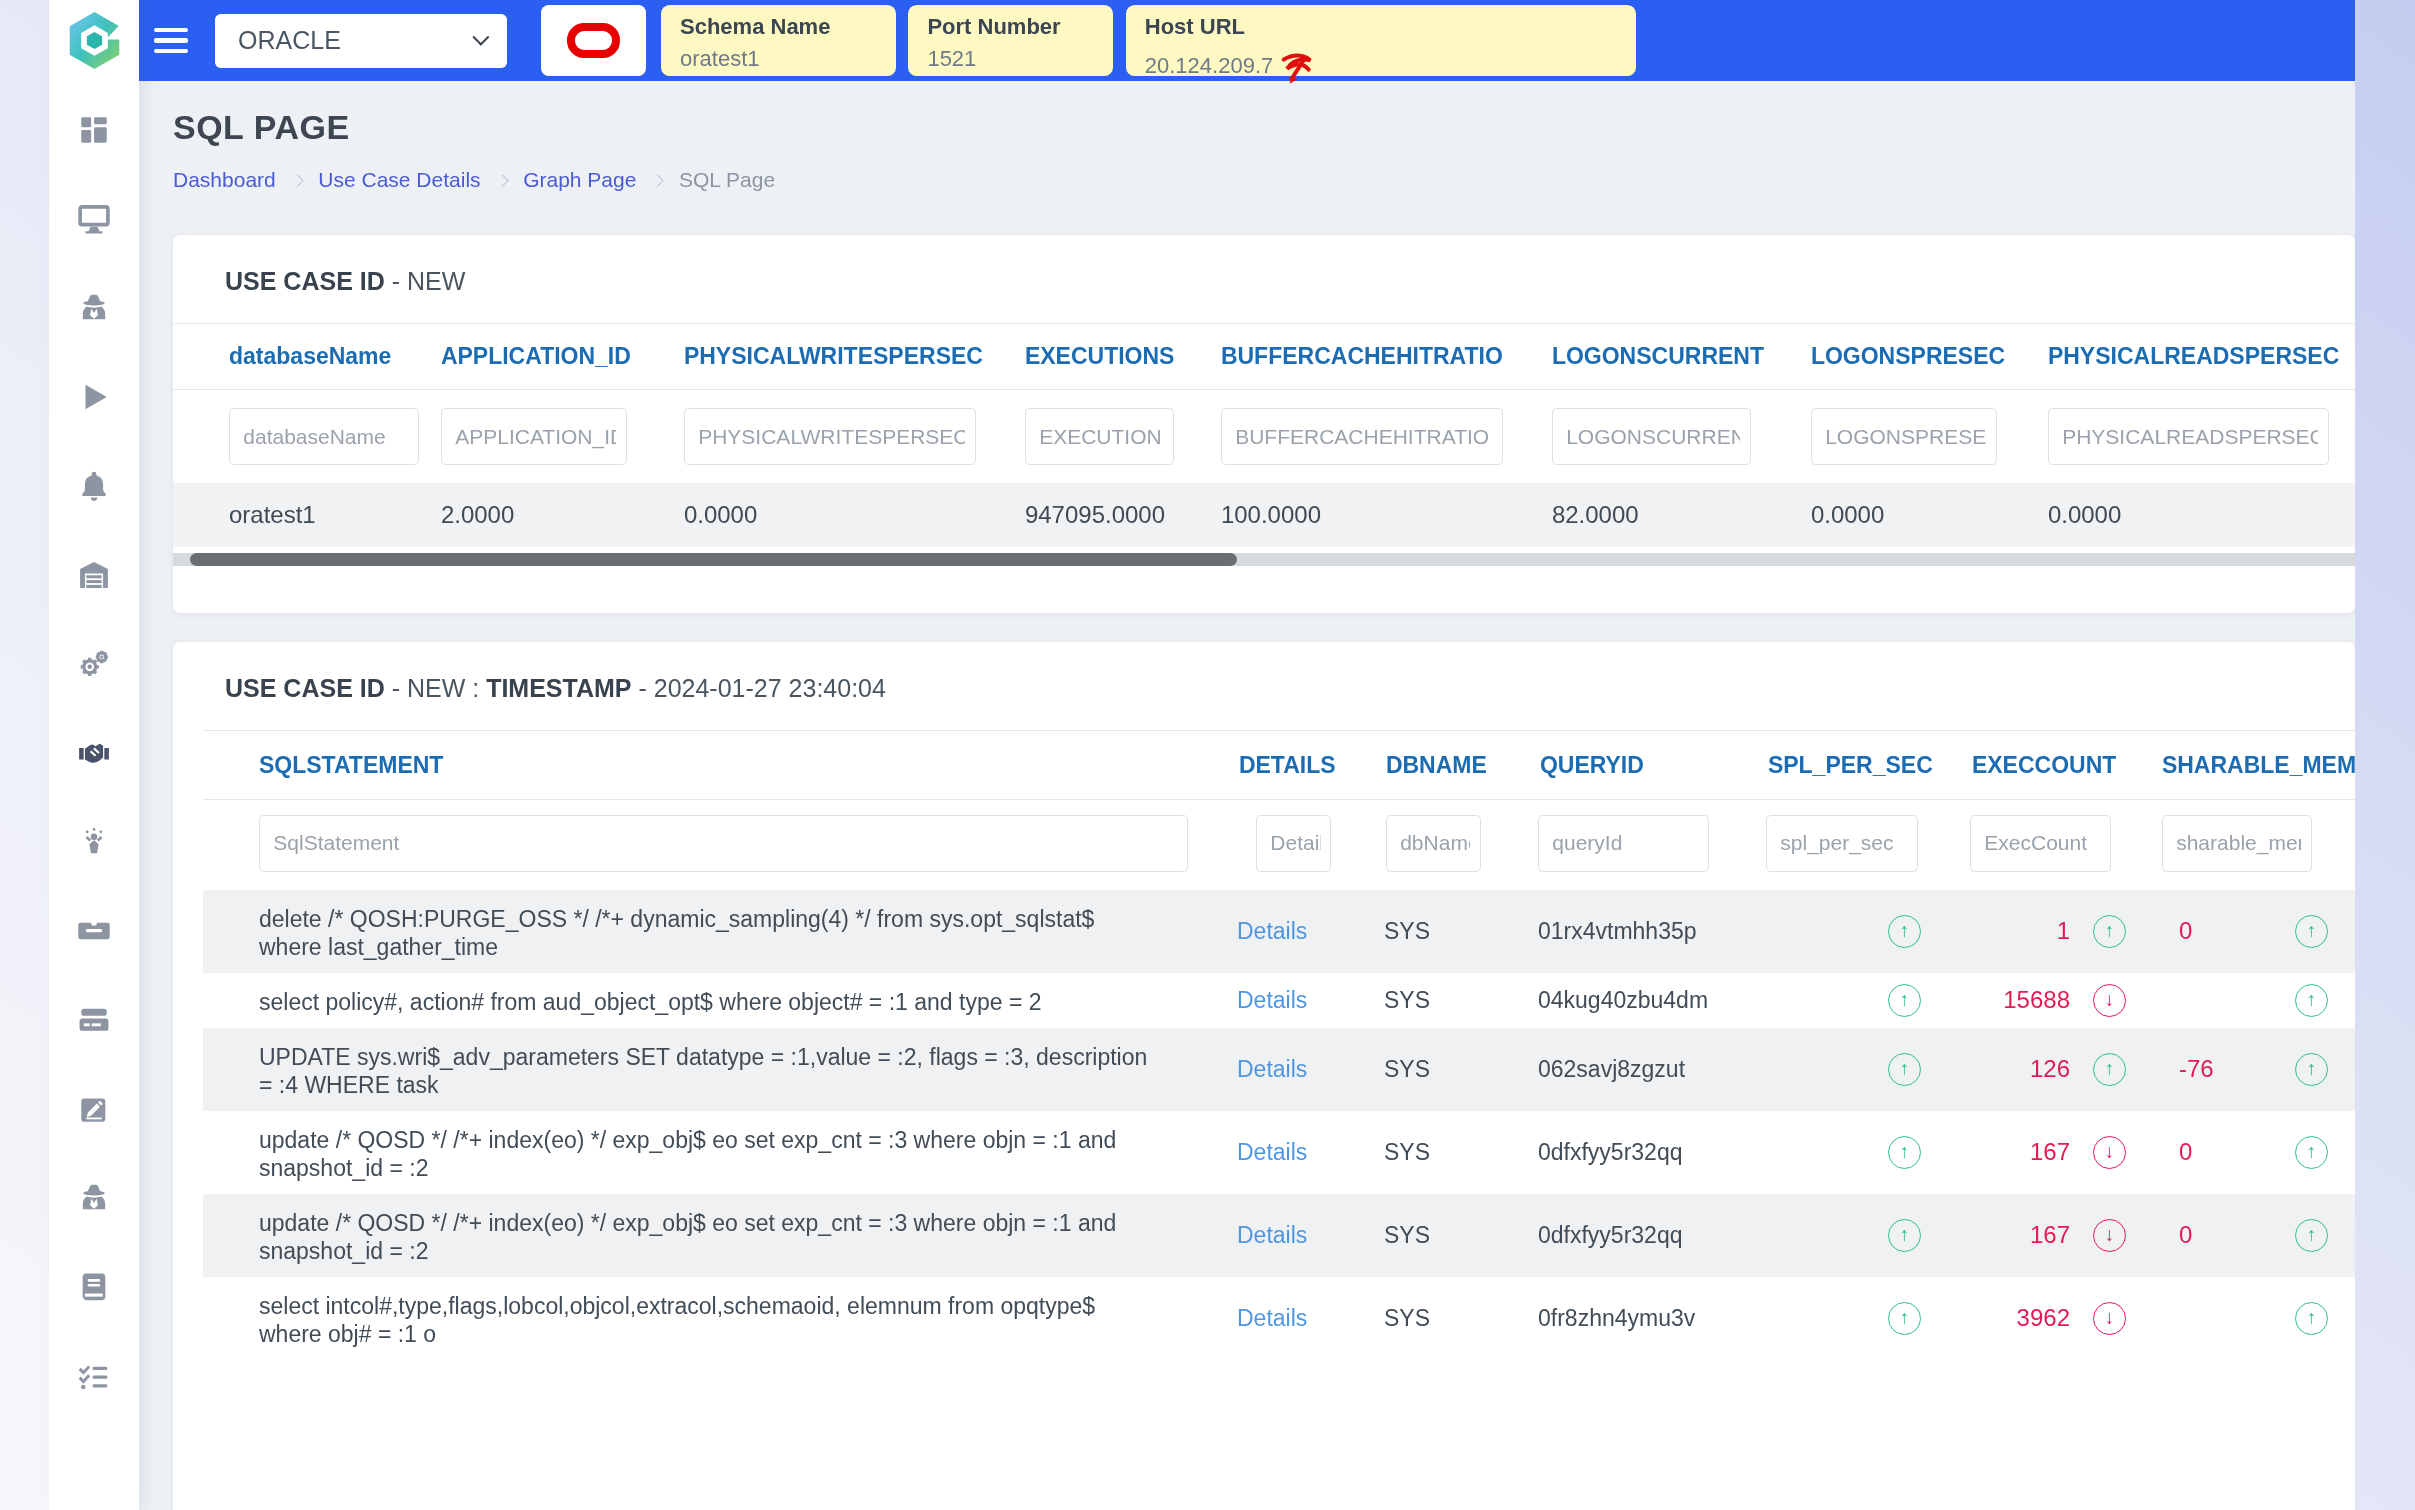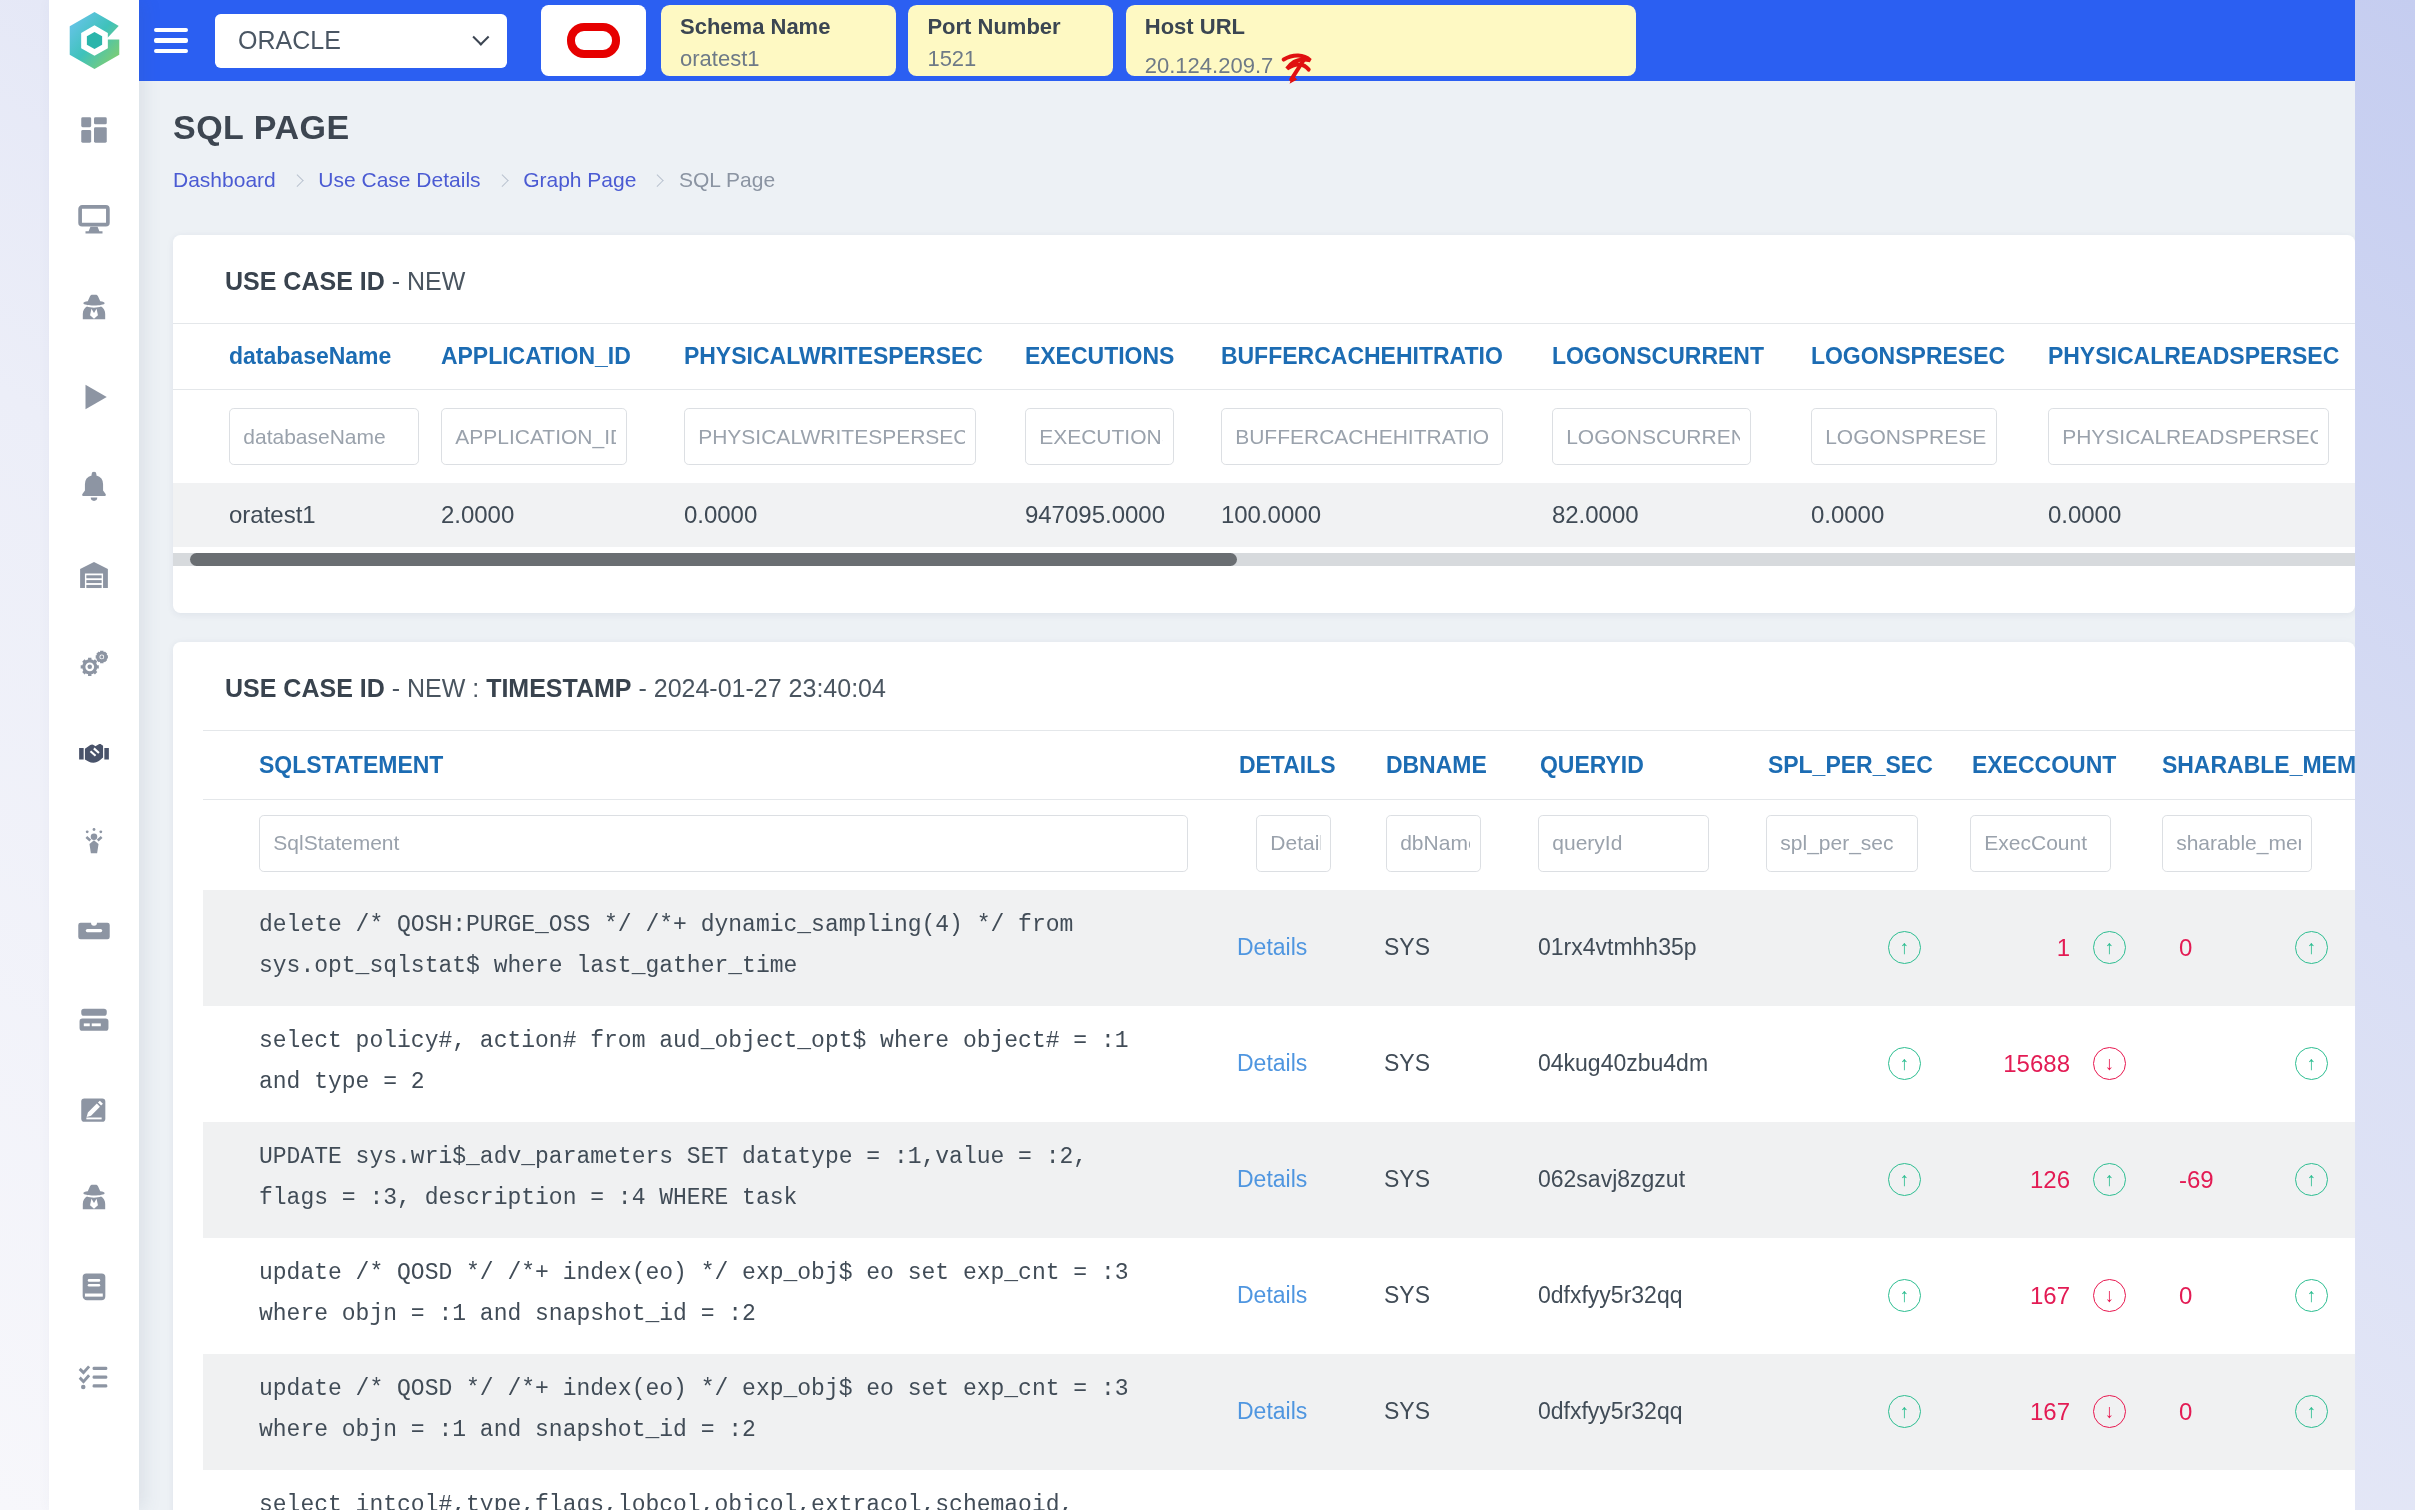--- a/index.html
+++ b/index.html
@@ -64,21 +64,21 @@
   .t1-bottom { height:47px; }
   .card.t1 { margin-bottom:29.5px; }
 
   
   .t2-grid { display:grid; grid-template-columns:1034px 147px 154px 228px 204px 190px 195px;margin-left:30px; }
   .t2 .thead { border-top:1px solid #e4e7ea; border-bottom:1px solid #e4e7ea; height:70px; align-items:center; }
   .t2 .th:first-child { padding-left:56px; }
   .t2 .tfilters { padding:14.3px 0 18px; align-items:center; }
   .sqlrow { align-items:center; font-size:23px; color:#414c57; }
   .sqlrow.alt { background:#f0f1f2; }
-  .sql-cell { padding:15px 76px 19px 56px; line-height:41px;font-family:Liberation Mono, monospace; }
+  .sql-cell { padding:15px 76px 12px 56px; line-height:28px; }
   .details-link { color:#4f96e0; cursor:pointer; }
   .cell-spl { display:flex; justify-content:flex-end; padding-right:49px; }
   .cell-exec { display:flex; align-items:center; }
   .cell-exec .num { width:100px; text-align:right; }
   .cell-exec .trend { margin-left:23px; }
   .cell-mem { display:flex; align-items:center; padding-left:19px; padding-right:27px; }
   .cell-mem .trend { margin-left:auto; }
   .num { font-size:24px; font-weight:500; color:#e31b54; }
   .trend { width:33px; height:33px; border:1.9px solid; border-radius:50%; display:inline-flex;
     align-items:center; justify-content:center; font-size:19px; flex:0 0 auto; }
@@ -416,21 +416,21 @@
               <div>SYS</div>
               <div>062savj8zgzut</div>
               <div class="cell-spl">
                 <span class="trend up">↑</span>
               </div>
               <div class="cell-exec">
                 <span class="num">126</span>
                 <span class="trend up">↑</span>
               </div>
               <div class="cell-mem">
-                <span class="num">-69</span>
+                <span class="num">-76</span>
                 <span class="trend up">↑</span>
               </div>
             </div>
             <div class="t2-grid sqlrow">
               <div class="sql-cell">update /* QOSD */ /*+ index(eo) */ exp_obj$ eo set exp_cnt = :3 where objn = :1 and snapshot_id = :2</div>
               <div><span class="details-link">Details</span></div>
               <div>SYS</div>
               <div>0dfxfyy5r32qq</div>
               <div class="cell-spl">
                 <span class="trend up">↑</span>

